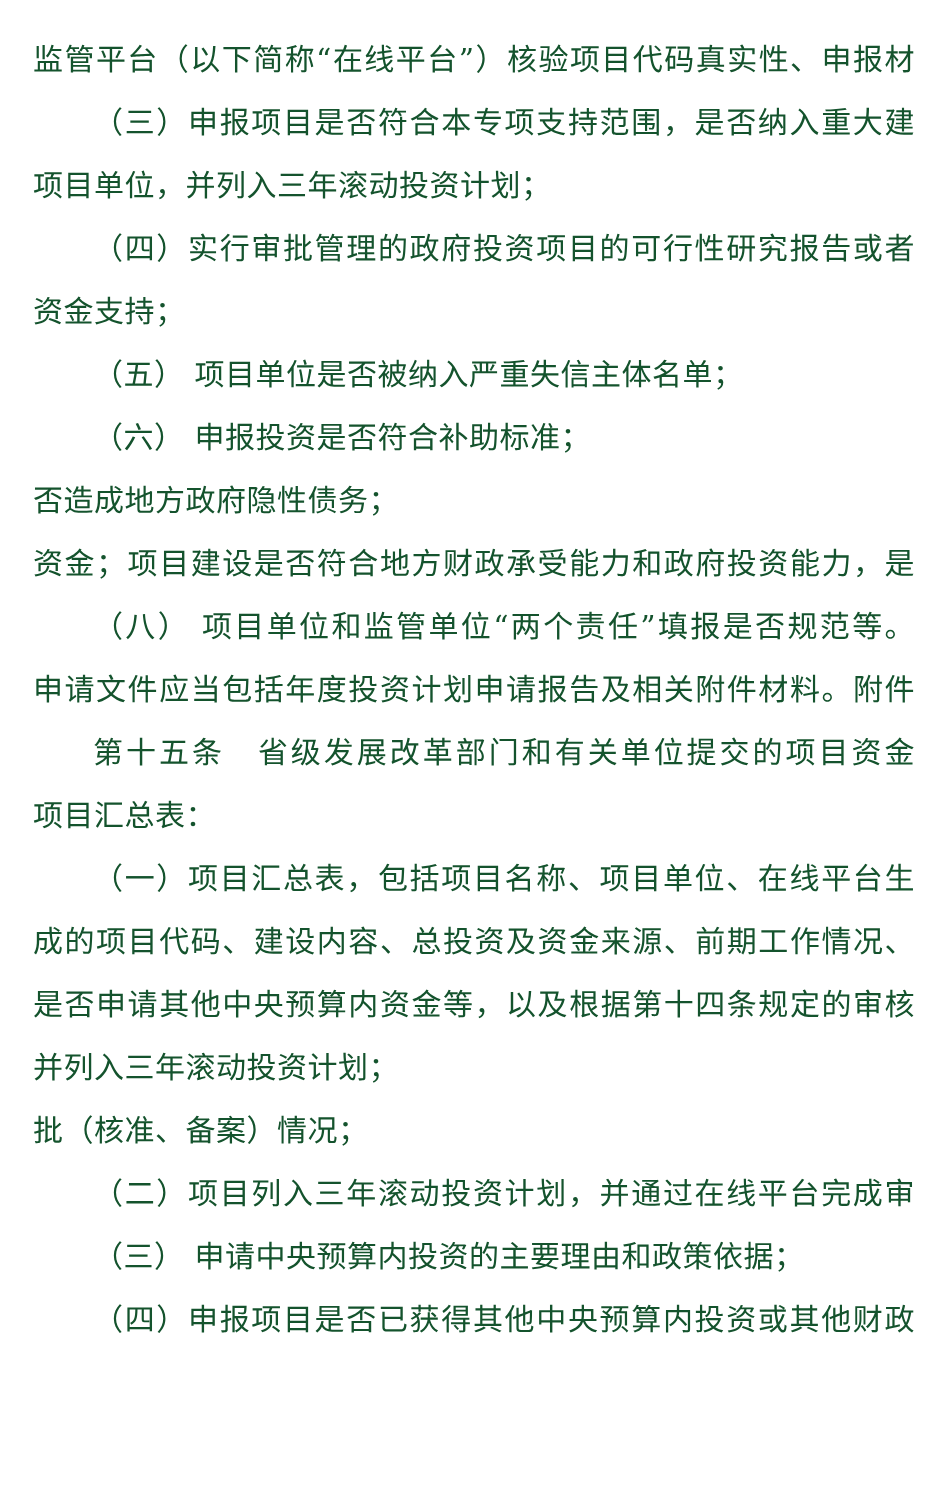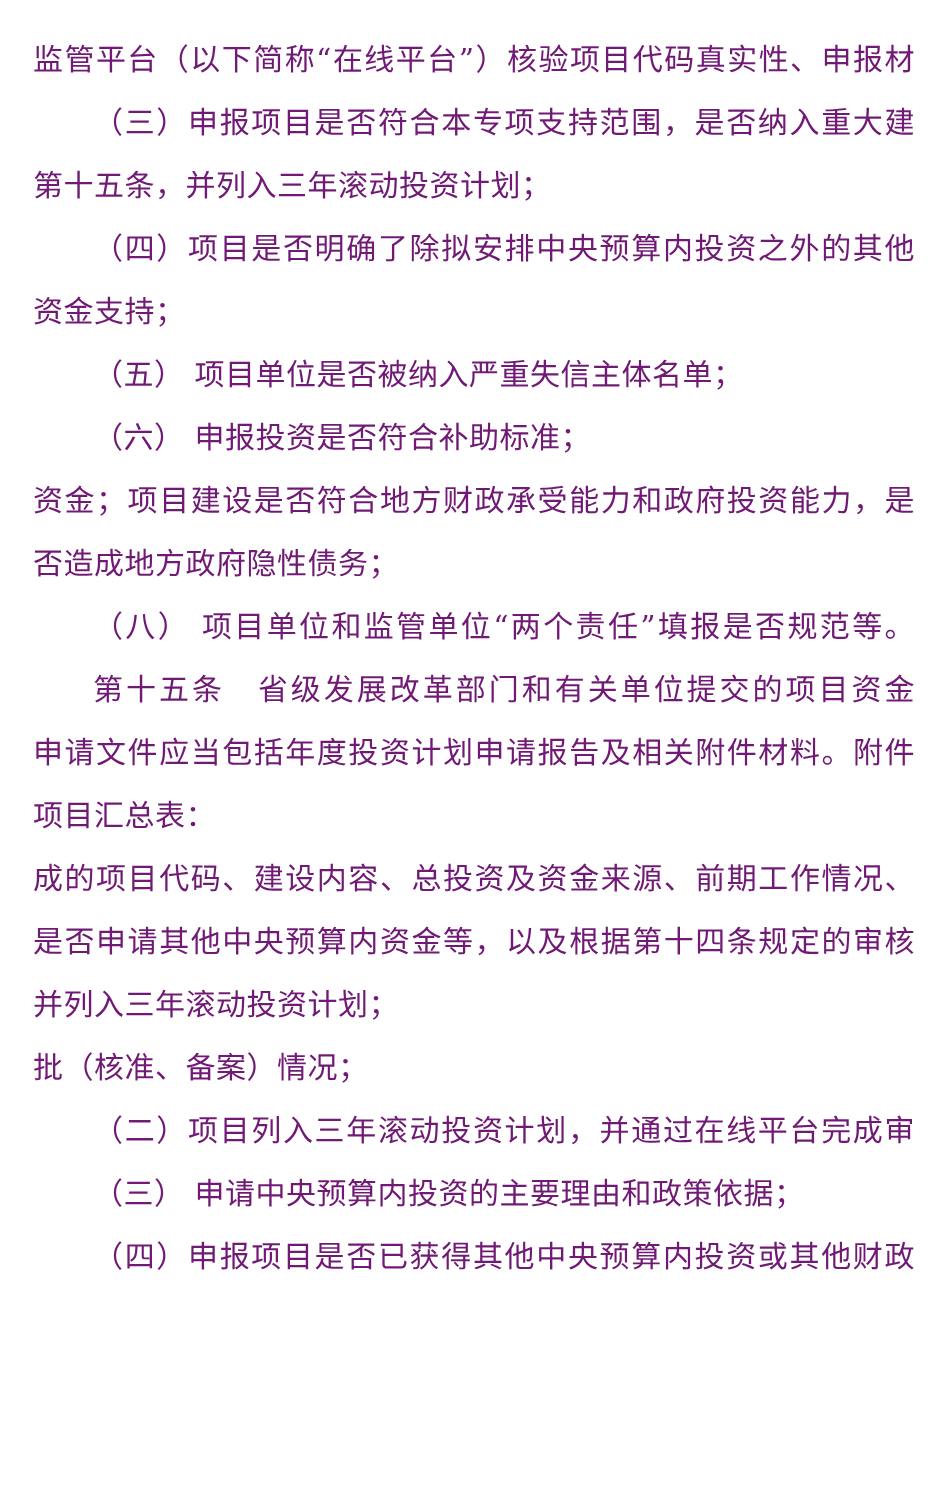--- a/index.html
+++ b/index.html
@@ -32,35 +32,36 @@
   }
   .line.justify {
     text-align: justify;
     text-align-last: justify;
     text-justify: inter-character;
   }
 </style>
 </head>
 <body>
 
-<div class="page" style="background: rgb(255, 255, 255); color: #701a75;">
+<div class="page" style="background: rgb(255, 255, 255); color: #14532d;">
   <div class="text-body" id="text-body">
       <div class="line justify">监管平台（以下简称“在线平台”）核验项目代码真实性、申报材</div>
       <div class="line indent justify">（三）申报项目是否符合本专项支持范围，是否纳入重大建</div>
-      <div class="line">第十五条，并列入三年滚动投资计划；</div>
-      <div class="line indent justify">（四）项目是否明确了除拟安排中央预算内投资之外的其他</div>
+      <div class="line">项目单位，并列入三年滚动投资计划；</div>
+      <div class="line indent justify">（四）实行审批管理的政府投资项目的可行性研究报告或者</div>
       <div class="line">资金支持；</div>
       <div class="line indent">（五） 项目单位是否被纳入严重失信主体名单；</div>
       <div class="line indent">（六） 申报投资是否符合补助标准；</div>
+      <div class="line">否造成地方政府隐性债务；</div>
       <div class="line justify">资金；项目建设是否符合地方财政承受能力和政府投资能力，是</div>
-      <div class="line">否造成地方政府隐性债务；</div>
       <div class="line indent justify">（八） 项目单位和监管单位“两个责任”填报是否规范等。</div>
+      <div class="line justify">申请文件应当包括年度投资计划申请报告及相关附件材料。附件</div>
       <div class="line indent justify">第十五条　省级发展改革部门和有关单位提交的项目资金</div>
-      <div class="line justify">申请文件应当包括年度投资计划申请报告及相关附件材料。附件</div>
       <div class="line">项目汇总表：</div>
+      <div class="line indent justify">（一）项目汇总表，包括项目名称、项目单位、在线平台生</div>
       <div class="line justify">成的项目代码、建设内容、总投资及资金来源、前期工作情况、</div>
       <div class="line justify">是否申请其他中央预算内资金等，以及根据第十四条规定的审核</div>
       <div class="line">并列入三年滚动投资计划；</div>
       <div class="line">批（核准、备案）情况；</div>
       <div class="line indent justify">（二）项目列入三年滚动投资计划，并通过在线平台完成审</div>
       <div class="line indent">（三） 申请中央预算内投资的主要理由和政策依据；</div>
       <div class="line indent justify">（四）申报项目是否已获得其他中央预算内投资或其他财政</div>
     </div>
 </div>
 

